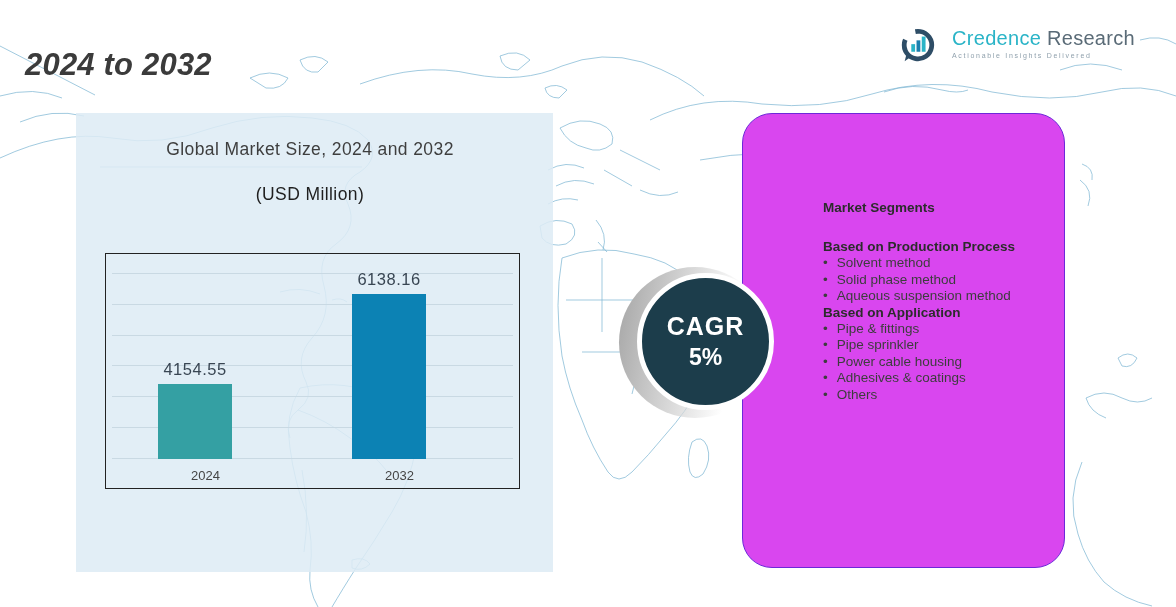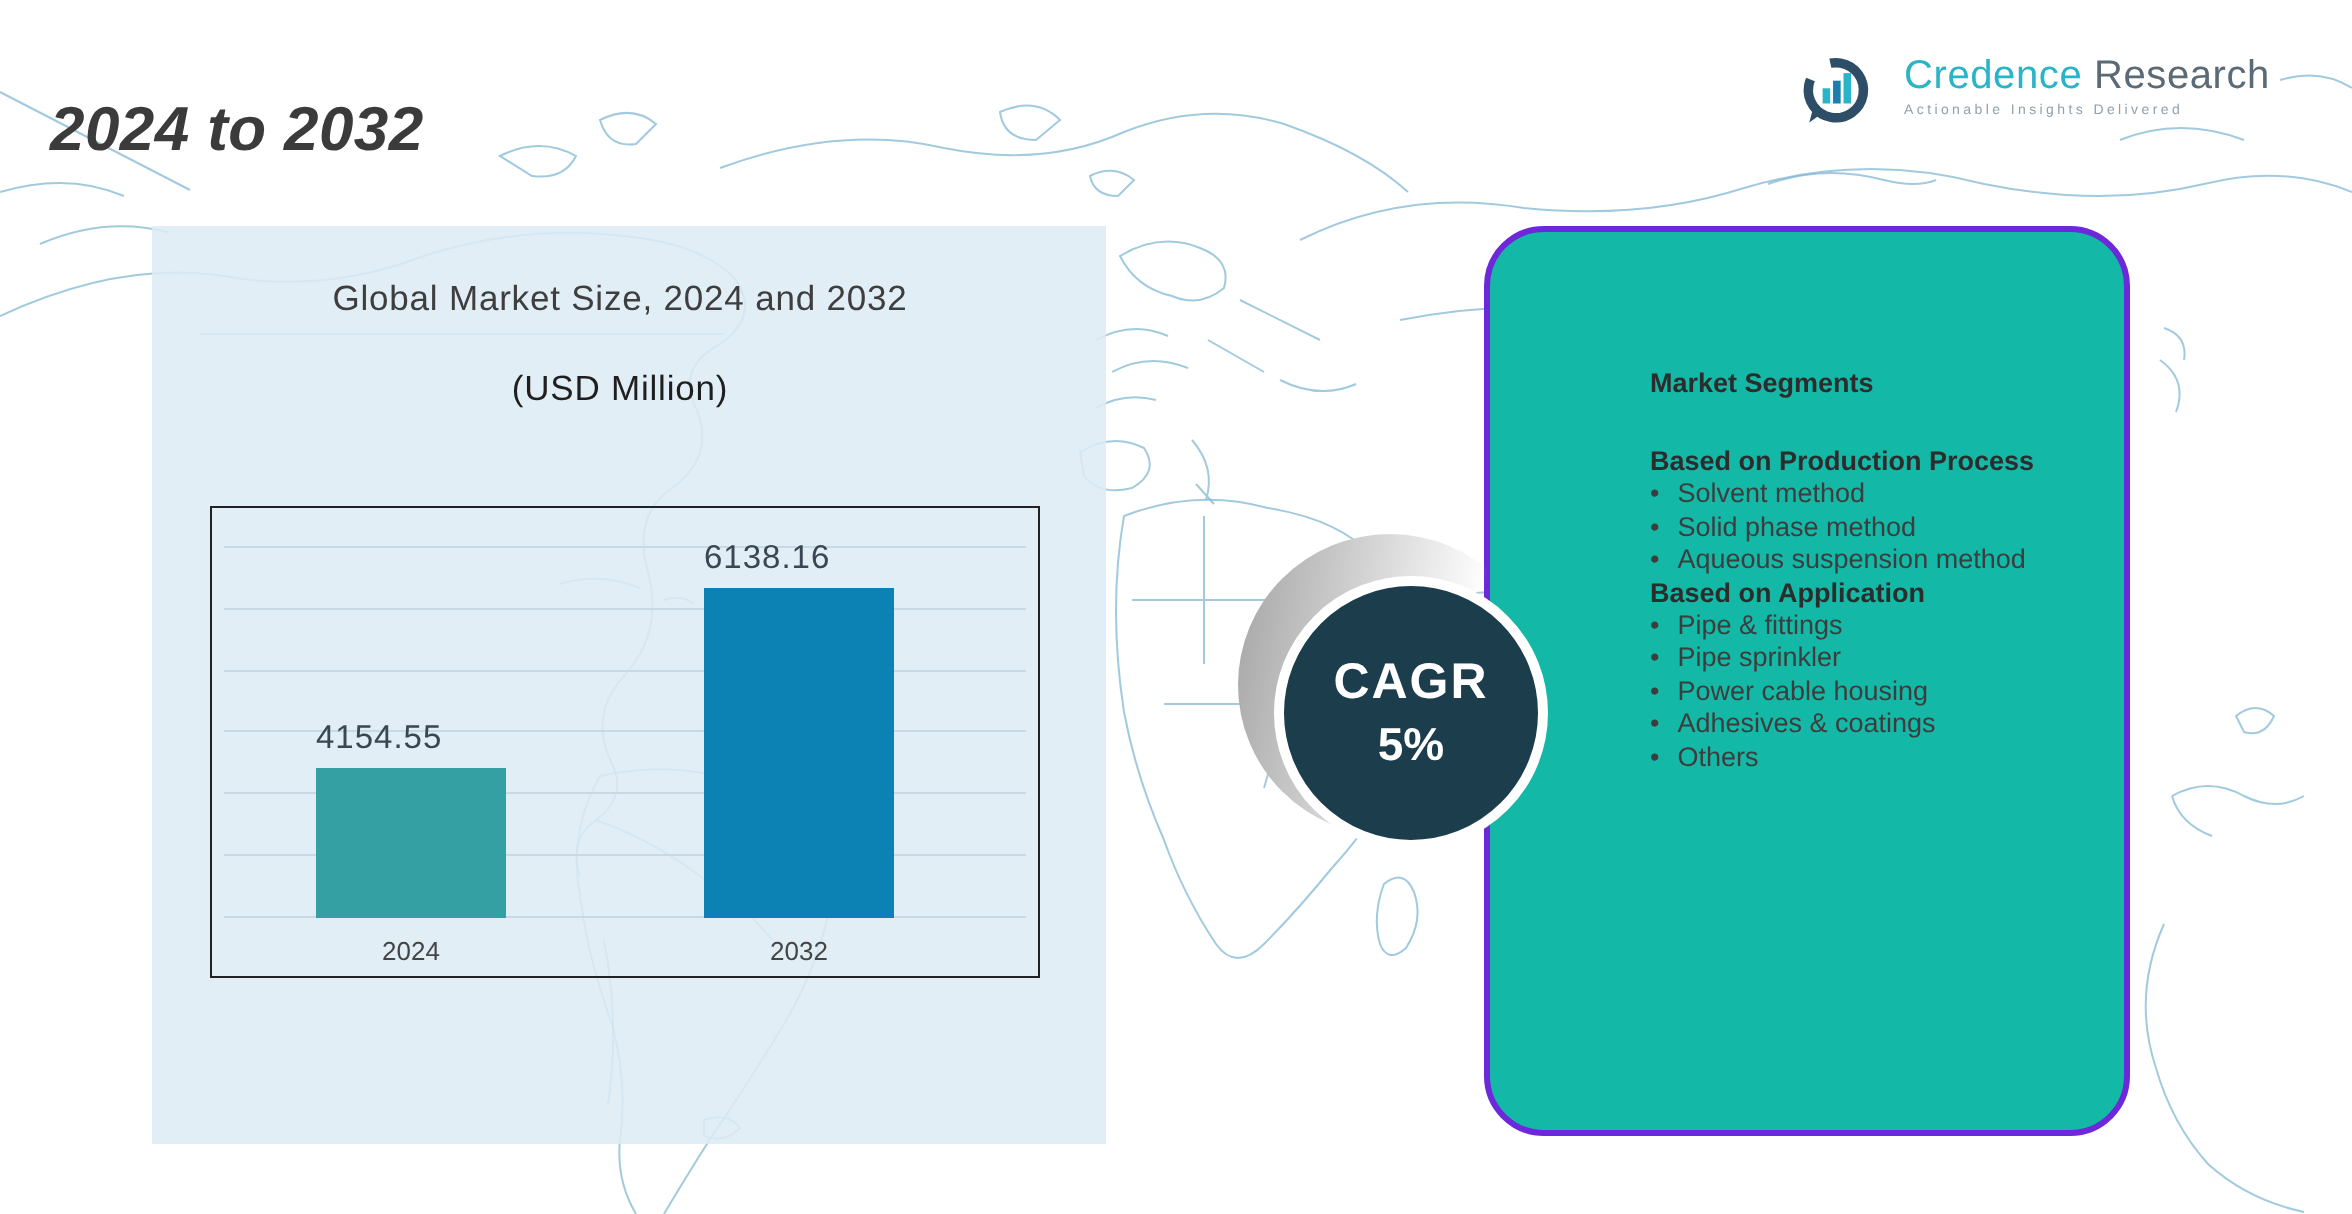--- a/index.html
+++ b/index.html
@@ -23,49 +23,49 @@
 
   
   .chart-box{
     position:absolute;left:105px;top:253px;width:415px;height:236px;
     border:1.2px solid #222;z-index:2;box-sizing:border-box;
   }
   .gridlines{position:absolute;left:6px;right:6px;top:19px;bottom:29px;
     display:flex;flex-direction:column;justify-content:space-between;}
   .gridlines i{display:block;height:1px;background:#c9d9e3;}
   .bar-col{
-    position:absolute;bottom:29px;width:95px;display:flex;flex-direction:column;
-    align-items:flex-start;z-index:3;
+    position:absolute;bottom:29px;width:74px;display:flex;flex-direction:column;
+    align-items:center;z-index:3;
   }
   .bar-col .bar-value{font-size:16.5px;color:#394653;margin-bottom:5px;letter-spacing:0.5px;}
   .bar-col .bar{width:100%;}
   .col-1{left:52px;}
   .col-2{left:246px;}
   .x-label{position:absolute;bottom:5px;width:95px;text-align:center;font-size:13px;color:#454545;z-index:3;}
 
   
   .cagr-shadow{
     position:absolute;left:619px;top:267px;width:152px;height:151px;border-radius:50%;
     background:linear-gradient(100deg,#a6a6a6 2%,#d9d9d9 42%,rgba(255,255,255,0) 72%);
     z-index:3;
   }
   .cagr{
-    position:absolute;left:637px;top:288px;width:137px;height:137px;border-radius:50%;
+    position:absolute;left:637px;top:273px;width:137px;height:137px;border-radius:50%;
     background:#1c3d4b;border:5px solid #ffffff;box-sizing:border-box;
     display:flex;flex-direction:column;align-items:center;justify-content:center;
     z-index:4;color:#fff;
   }
   .cagr .cagr-label{font-size:25px;font-weight:bold;letter-spacing:1px;}
   .cagr .cagr-value{font-size:23px;font-weight:bold;margin-top:3px;}
 
   
   .panel{
     position:absolute;left:742px;top:113px;width:323px;height:455px;
-    background:#14b8a6;border:3px solid #6d28d9;border-radius:30px;
-    box-sizing:border-box;padding:68px 24px 0 80px;z-index:2;
+    background:#d946ef;border:1px solid #6d28d9;border-radius:30px;
+    box-sizing:border-box;padding:86px 24px 0 80px;z-index:2;
   }
   .panel-title{font-size:13.5px;font-weight:bold;color:#2c2c2c;margin-bottom:24px;}
   .group-heading{font-size:13.5px;font-weight:bold;color:#2c2c2c;line-height:16.4px;}
   .bullet-item{display:flex;gap:9px;font-size:13.5px;color:#3d3d3d;line-height:16.4px;}
   .bullet-item .bullet{color:#3d3d3d;}
 
   
   .title{
     position:absolute;left:25px;top:8px;width:880px;margin:0;z-index:5;
     font-size:31px;line-height:1.23;font-weight:bold;font-style:italic;color:#3b3b3b;

